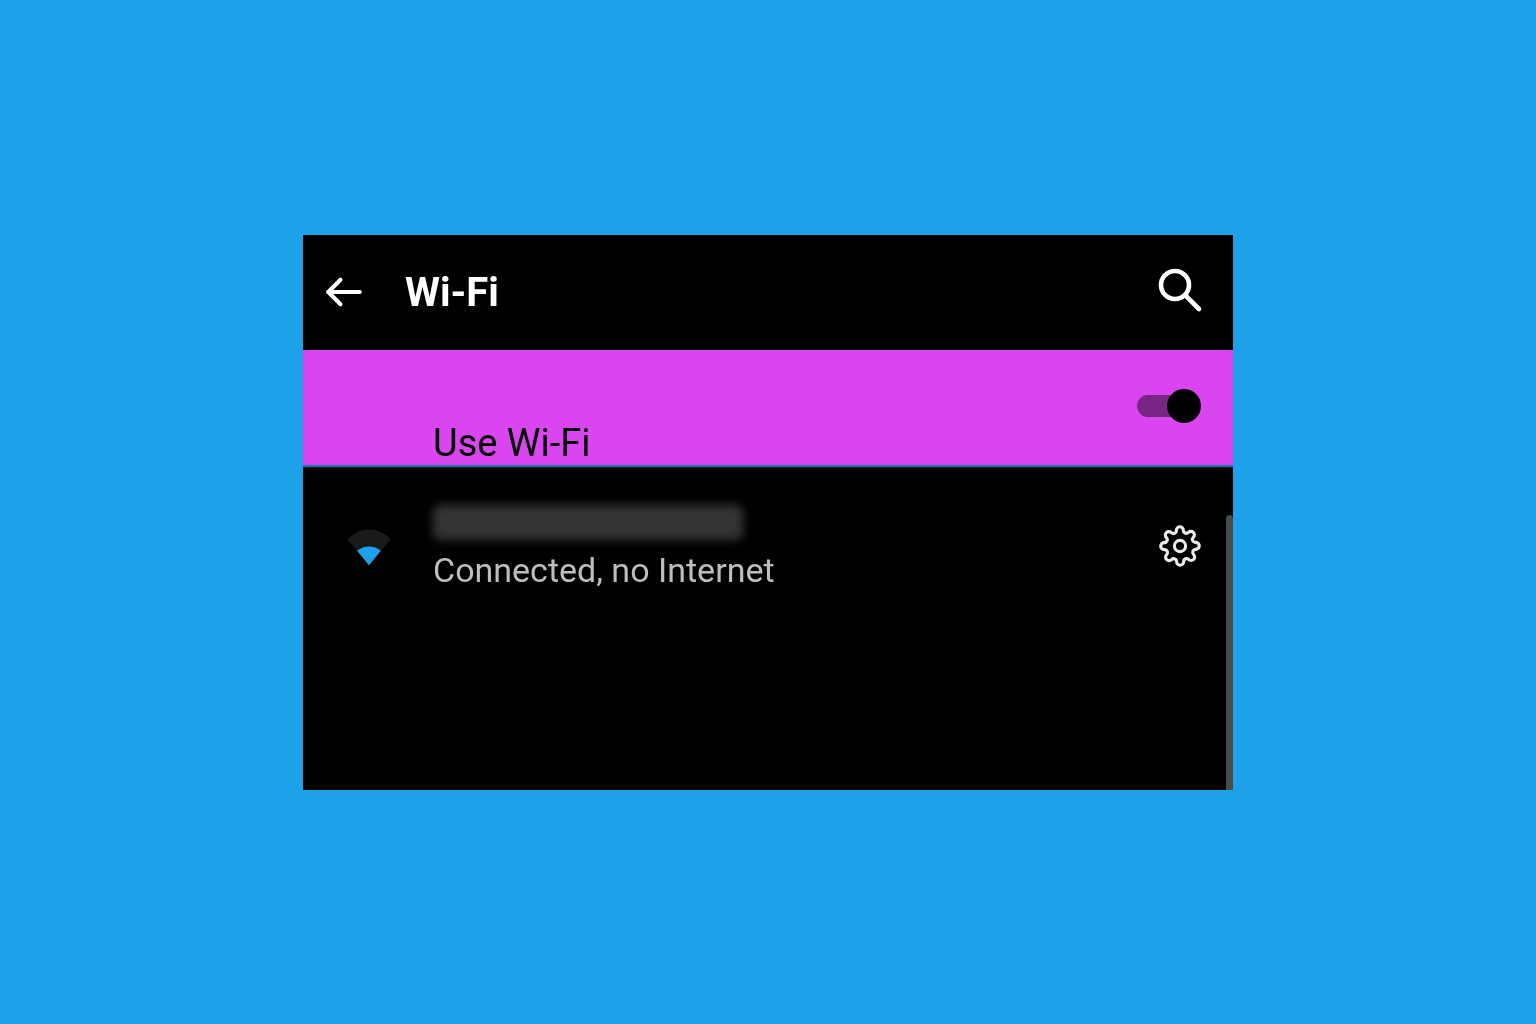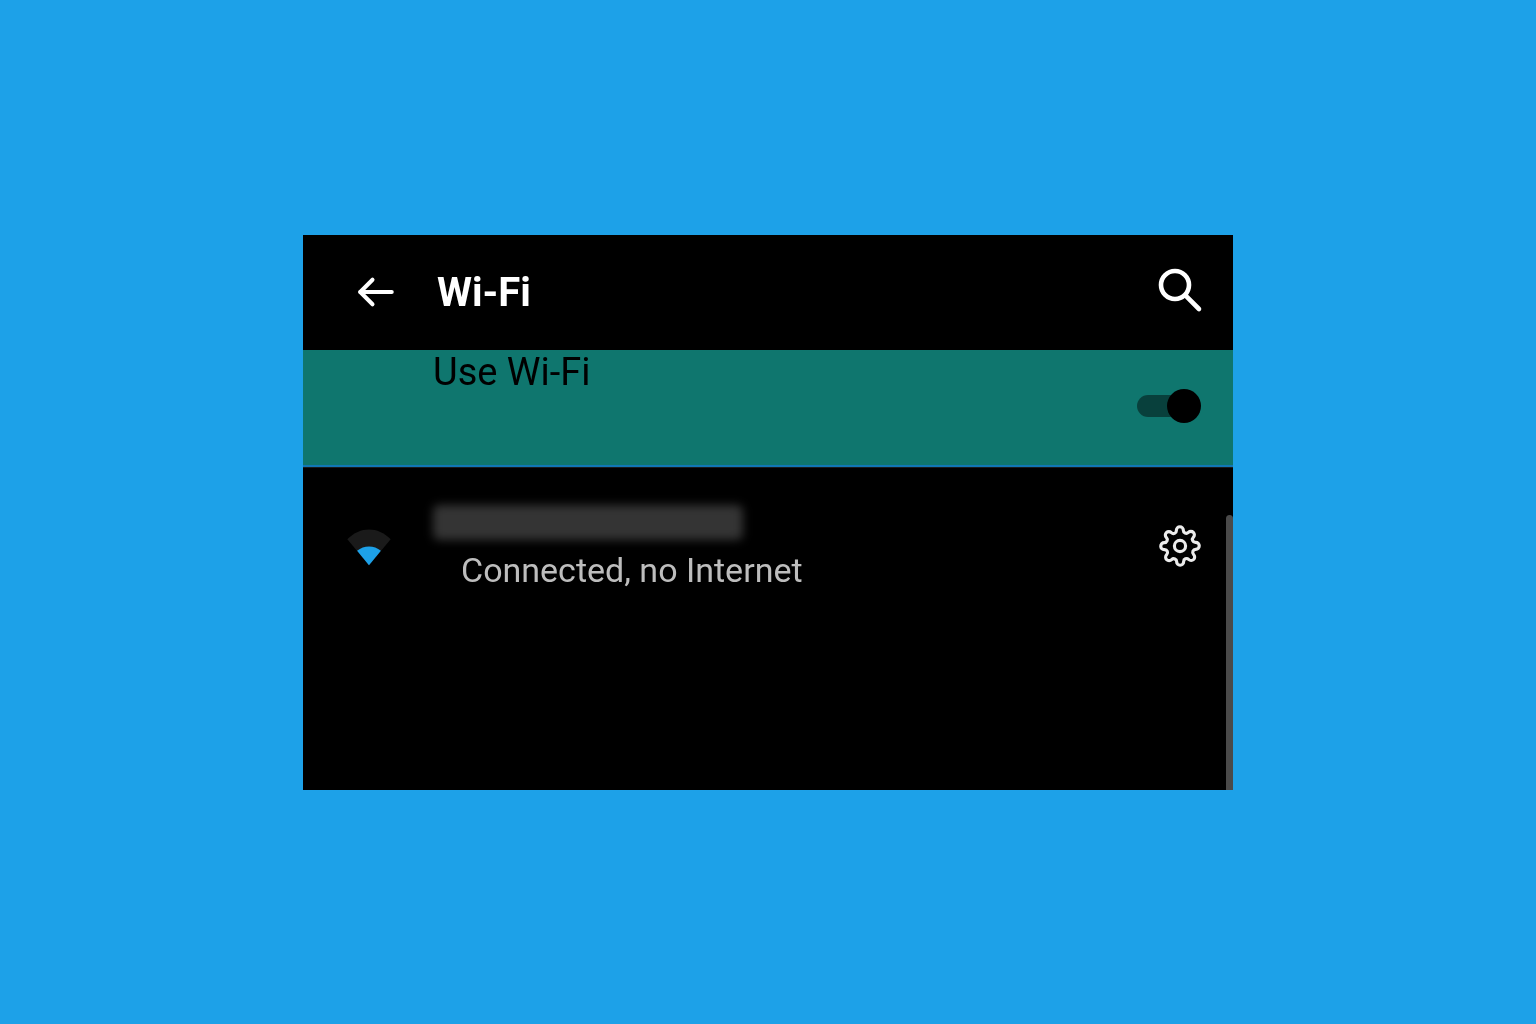--- a/index.html
+++ b/index.html
@@ -24,21 +24,21 @@
     background: #000;
     position: relative;
     overflow: hidden;
   }
 
   
   .header {
     height: 115px;
     display: flex;
     align-items: center;
-    padding-left: 52px;
+    padding-left: 20px;
     padding-right: 36px;
     position: relative;
   }
   .back-icon {
     color: #fff;
     flex: 0 0 auto;
     display: flex;
     align-items: center;
     justify-content: center;
     margin-right: 40px;
@@ -53,23 +53,23 @@
     position: absolute;
     right: 30px;
     top: 30px;
     color: #fff;
   }
   .search-icon svg { width: 48px; height: 48px; }
 
   
   .toggle-row {
     height: 115px;
-    background: #0f766e;
-    display: flex;
-    align-items: flex-start;
+    background: #d946ef;
+    display: flex;
+    align-items: flex-end;
     padding-left: 130px;
     padding-right: 30px;
     position: relative;
     border-bottom: 2px solid #1177b5;
   }
   .toggle-label {
     color: #000;
     font-size: 38px;
     font-weight: 400;
   }
@@ -128,21 +128,20 @@
   .network-name-blur {
     background: #343434;
     border-radius: 6px;
     height: 35px;
     filter: blur(5px);
   }
   .network-status {
     color: #bdbdbd;
     font-size: 34px;
     font-weight: 400;
-    margin-left: 28px;
   }
   .side-icon {
     position: absolute;
     right: 32px;
     top: 50%;
     transform: translateY(-50%);
     color: #ececec;
   }
   .side-icon svg { width: 42px; height: 42px; }
 

